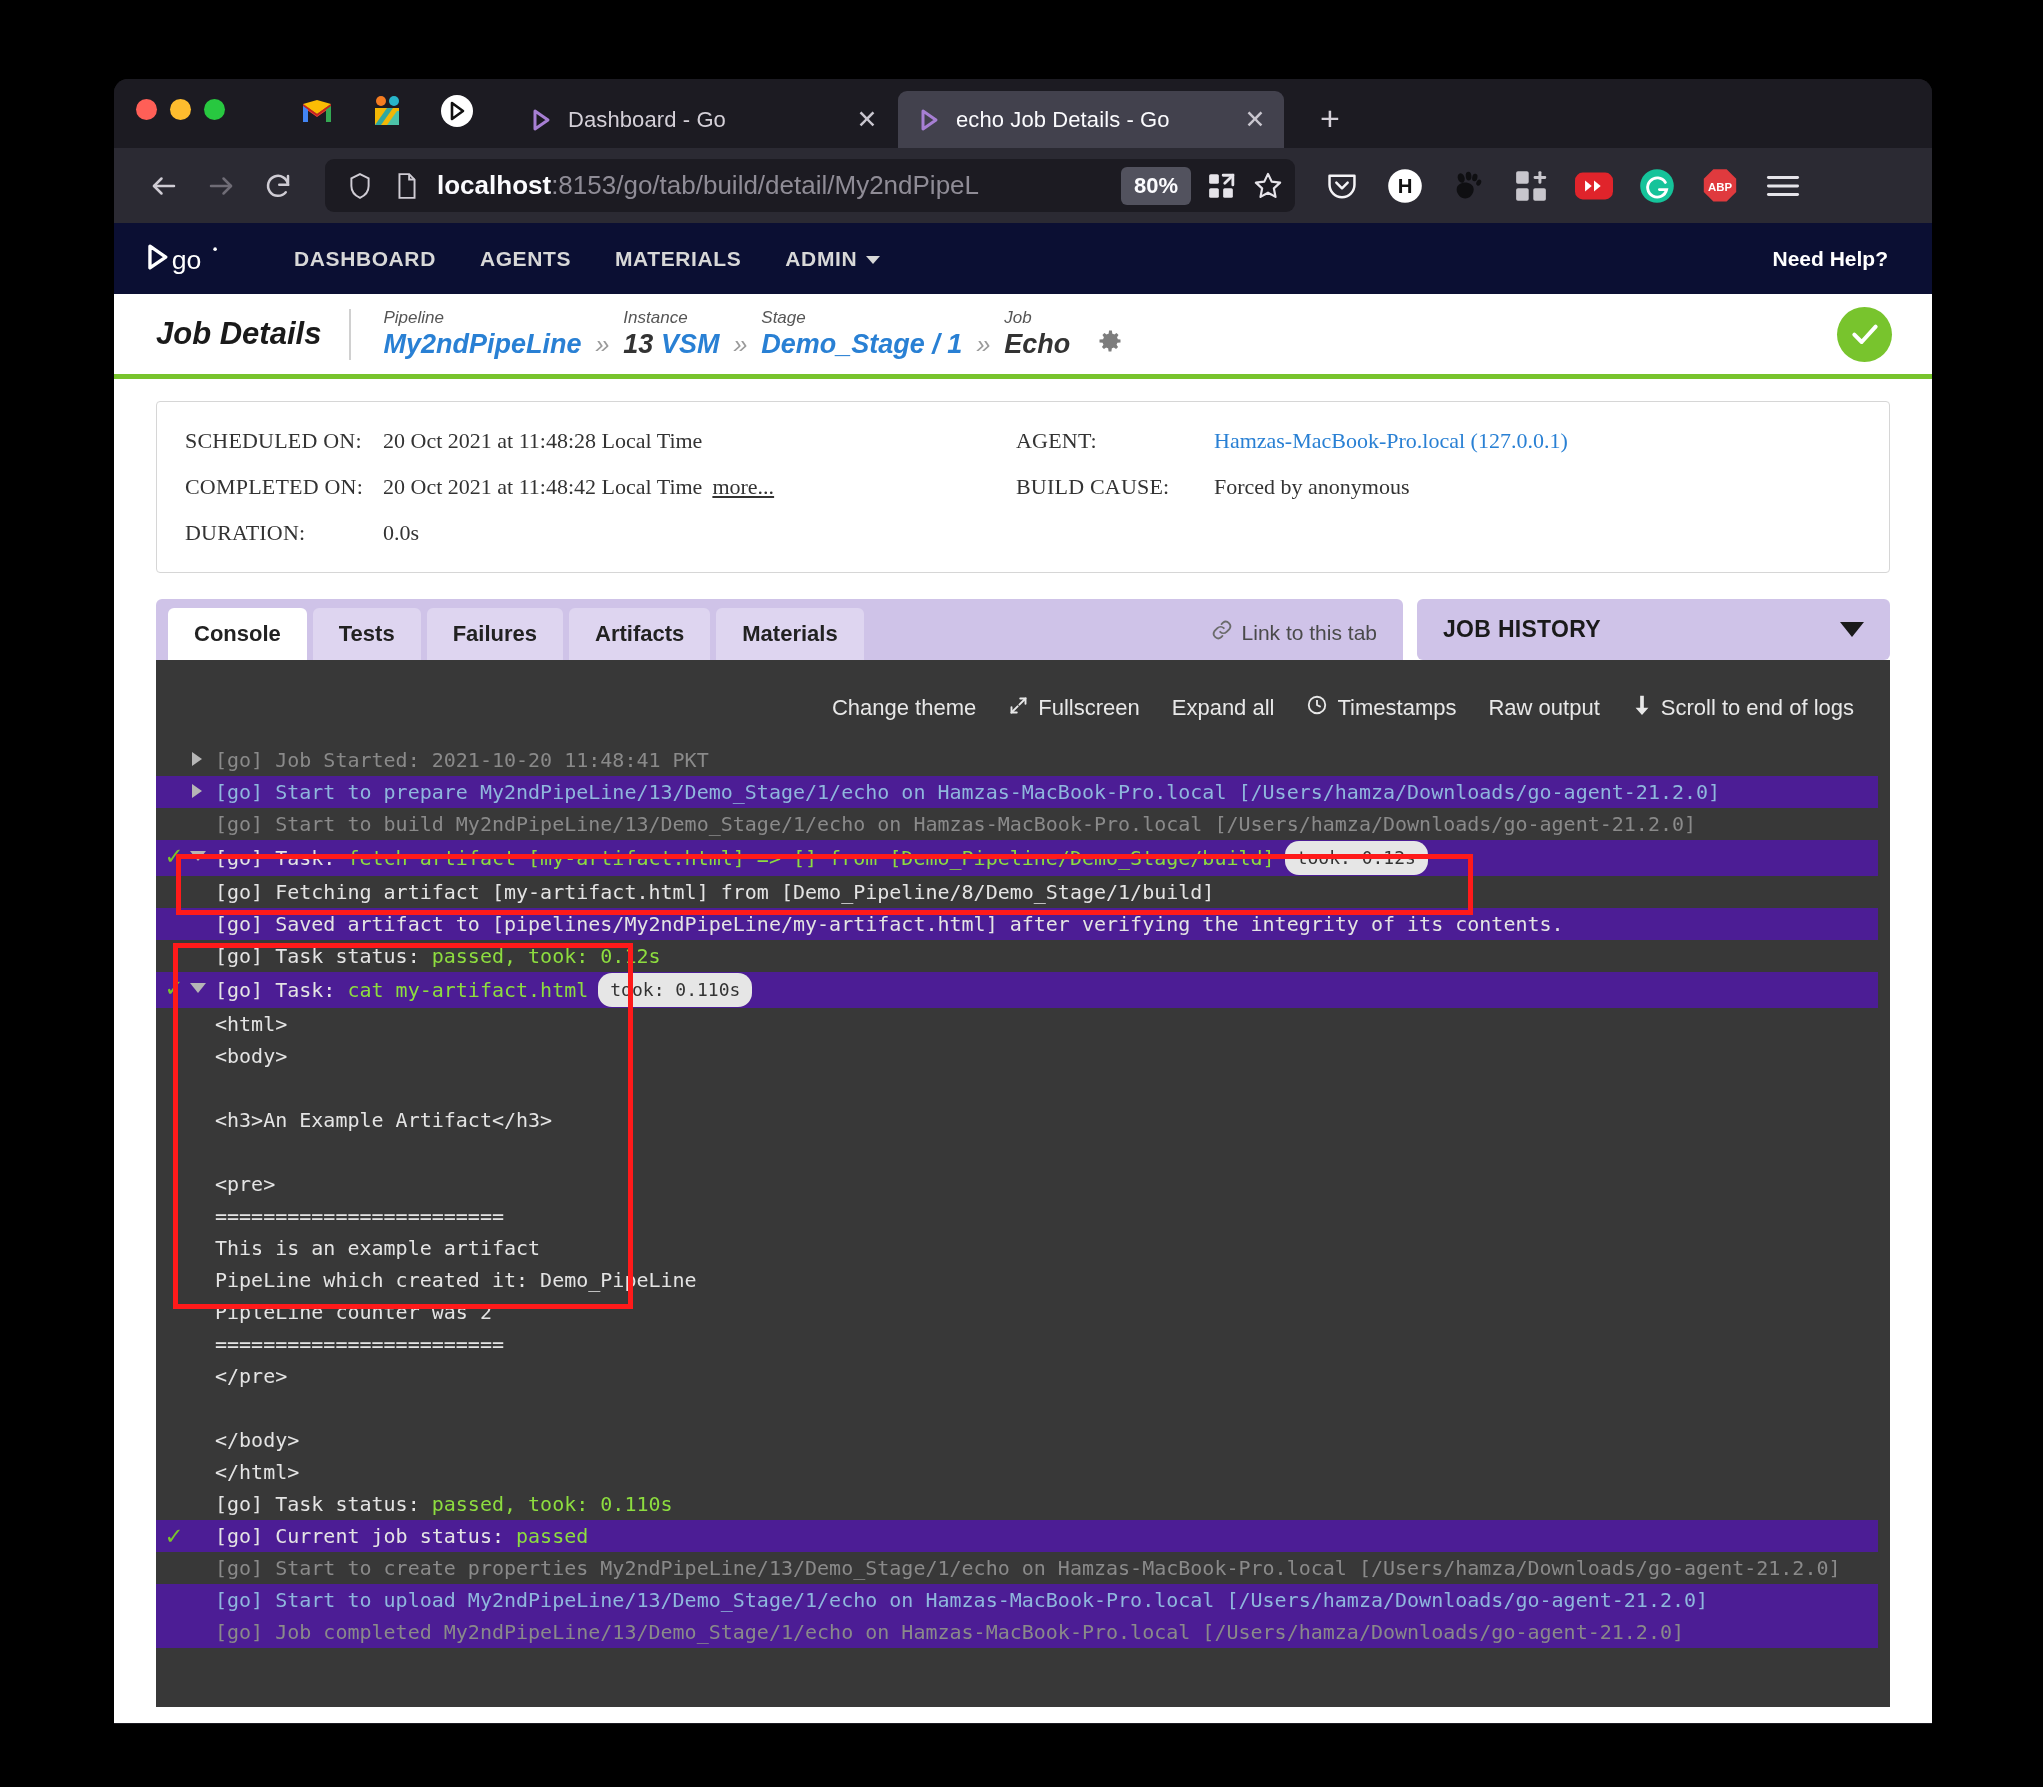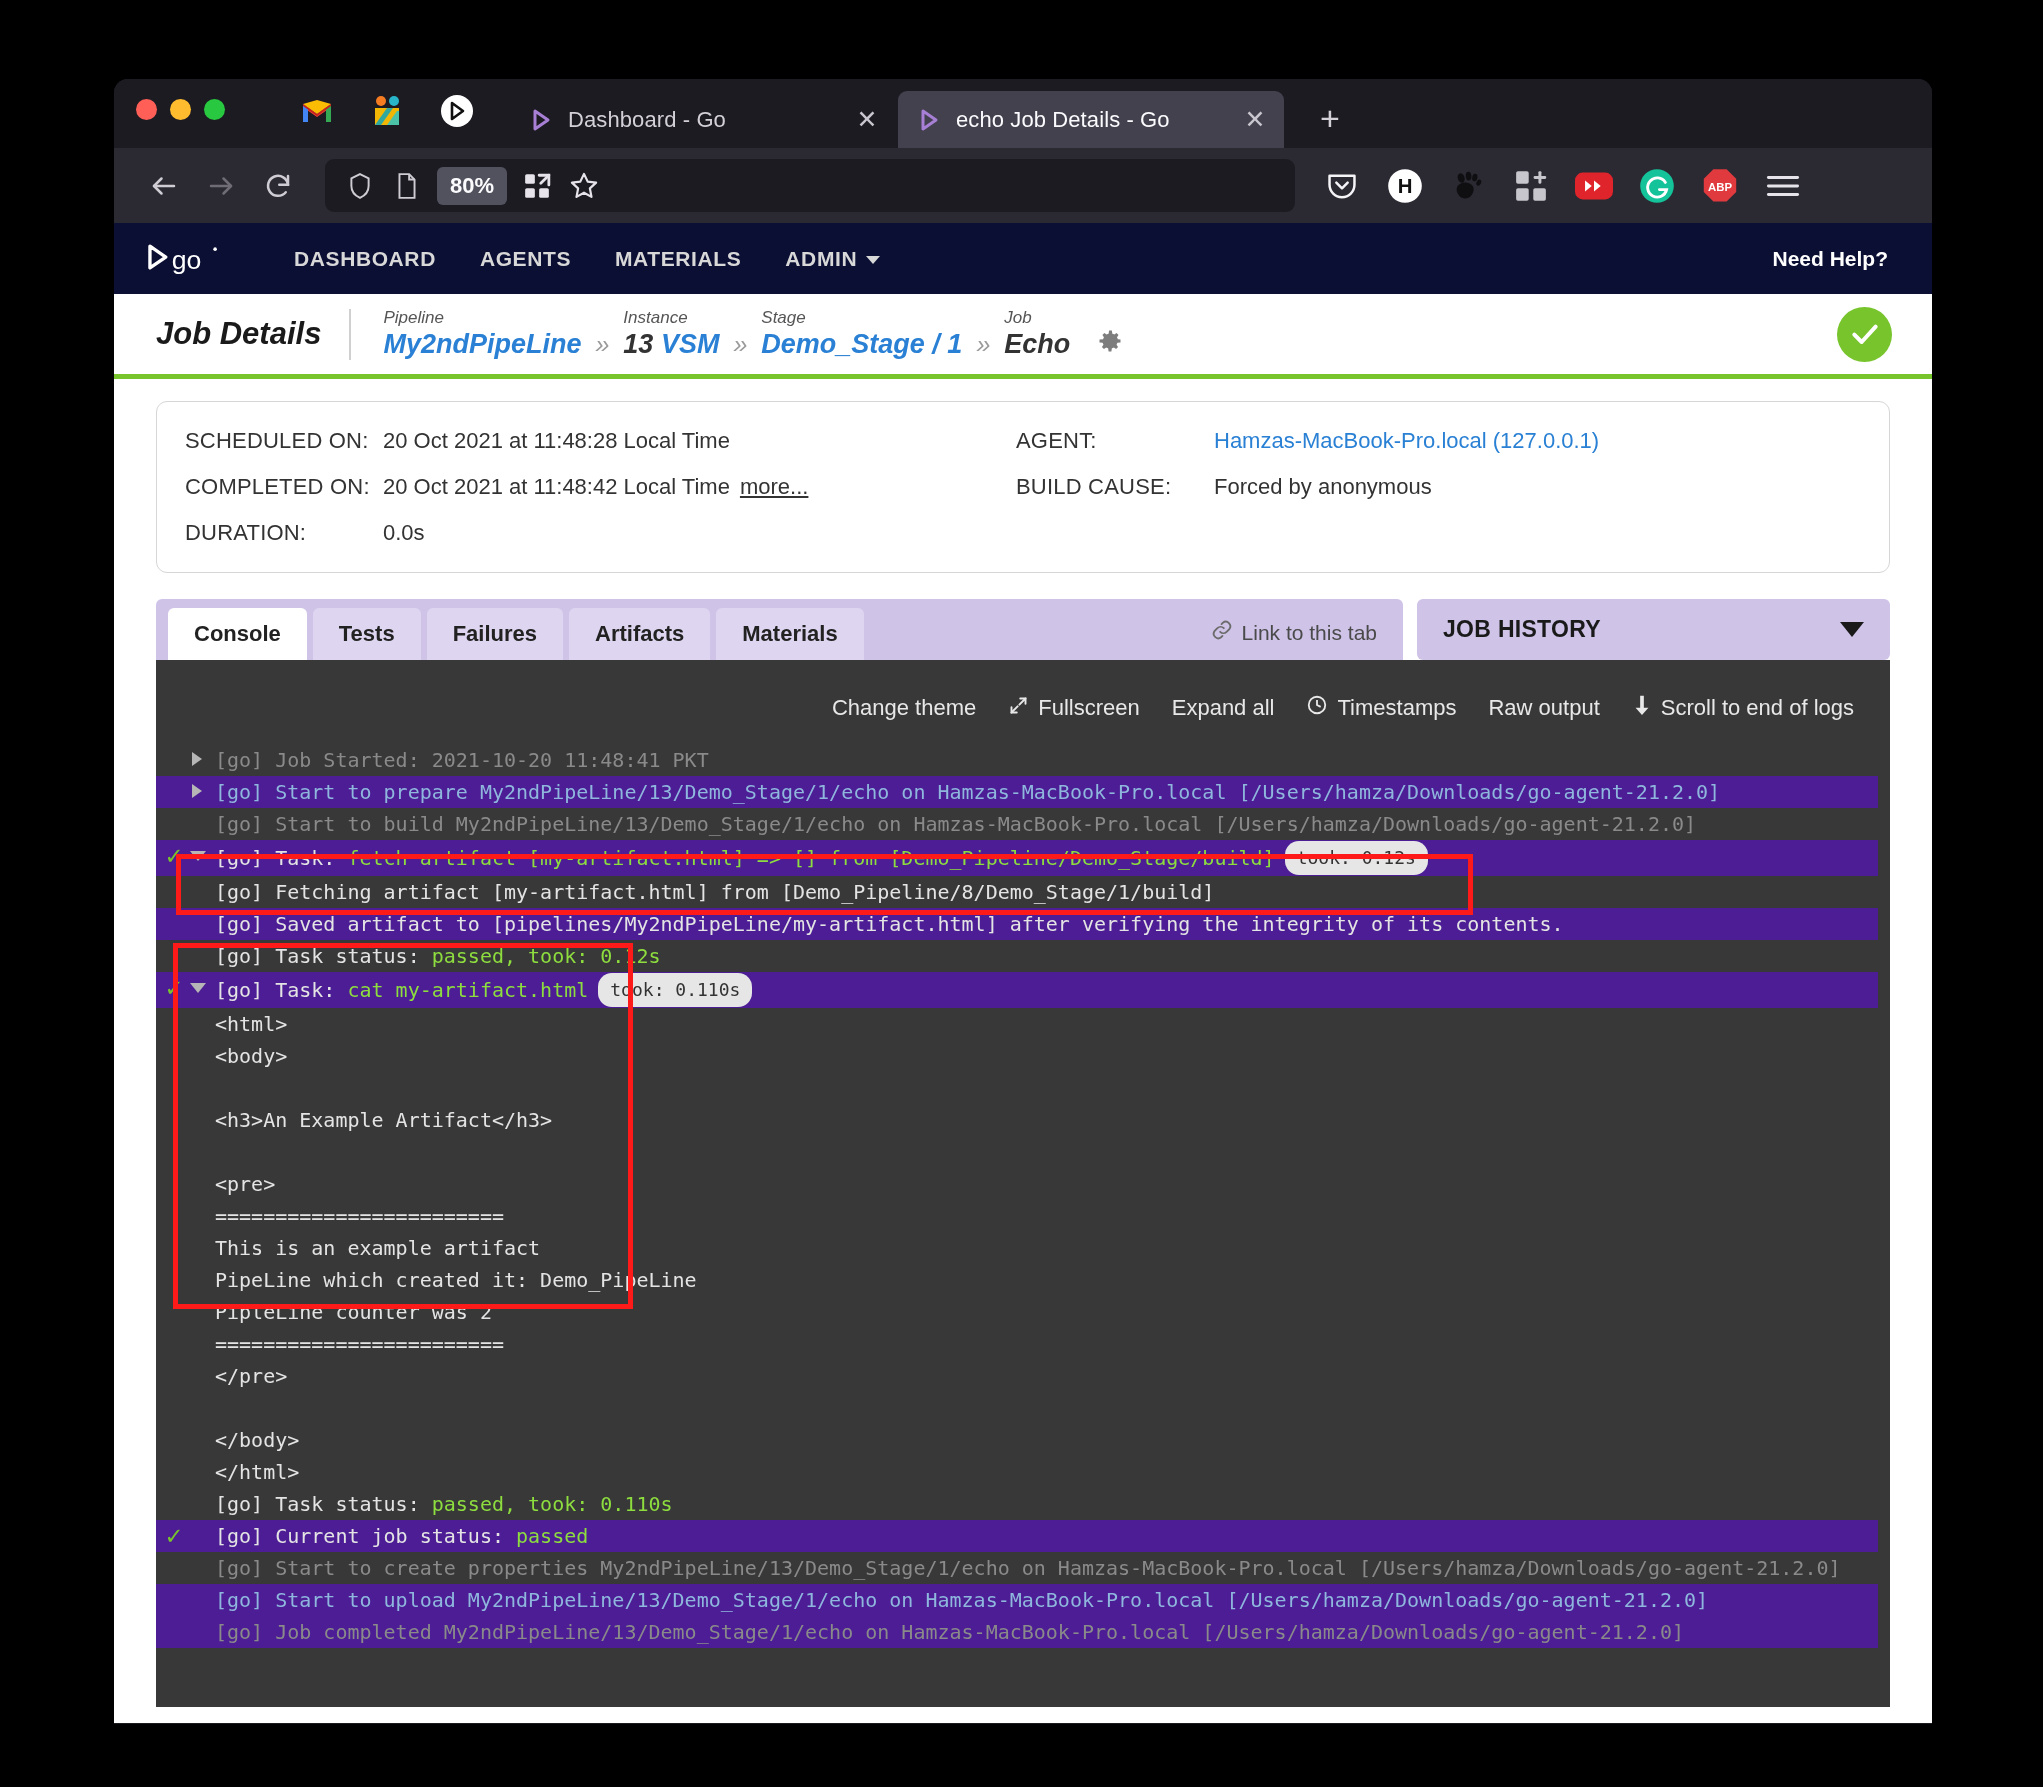--- a/index.html
+++ b/index.html
@@ -121,24 +121,25 @@
   .gear { margin-left: 26px; margin-bottom: 2px; }
   .job-status-badge {
     margin-left: auto; width: 55px; height: 55px; border-radius: 50%;
     background: #78c42d; display: flex; align-items: center; justify-content: center;
   }
 
   
   .info-card {
     margin: 22px 42px 0 42px;
     border: 1px solid #d6d6d6;
-    border-radius: 11px;
+    border-radius: 4px;
     padding: 26px 42px 26px 28px;
     display: flex;
     background: #fff;
+    font-family: Liberation Serif, serif;
   }
   .info-col { display: flex; flex-direction: column; gap: 20px; }
   .info-col.left { width: 50%; }
   .info-row { display: flex; align-items: baseline; font-size: 22px; }
   .info-key { color: #333; text-transform: uppercase; letter-spacing: 0.2px; width: 198px; flex: none; }
   .info-val { color: #333; }
   .info-val a { color: #2980d4; text-decoration: none; }
   .more-link { color: #333; text-decoration: underline; margin-left: 10px; }
 
   
@@ -287,20 +288,21 @@
         <svg width="26" height="28" viewBox="0 0 24 26" fill="none" stroke="currentColor" stroke-width="1.8">
             <path d="M12 2l8 4v7c0 5-3.5 9-8 11-4.5-2-8-6-8-11V6z"></path>
           </svg>
       </span>
       <span class="url-icon">
         <svg width="24" height="28" viewBox="0 0 20 26" fill="none" stroke="currentColor" stroke-width="1.8">
             <path d="M3 2h9l5 5v17H3z"></path>
             <path d="M12 2v5h5"></path>
           </svg>
       </span>
+      <span class="urltext"><b>localhost</b><span>:8153/go/tab/build/detail/My2ndPipeL</span></span>
       <span class="zoom-badge">80%</span>
       <span class="url-icon">
         <svg width="28" height="28" viewBox="0 0 26 26" fill="#e6e4ea">
             <rect x="2" y="2" width="9" height="9" rx="1.5"></rect>
             <rect x="2" y="15" width="9" height="9" rx="1.5"></rect>
             <rect x="15" y="15" width="9" height="9" rx="1.5"></rect>
             <path d="M15 3h9v9" fill="none" stroke="#e6e4ea" stroke-width="2.6" stroke-linecap="round"></path>
             <path d="M16.5 10.5L24 3" stroke="#e6e4ea" stroke-width="2.6" stroke-linecap="round"></path>
           </svg>
       </span>

